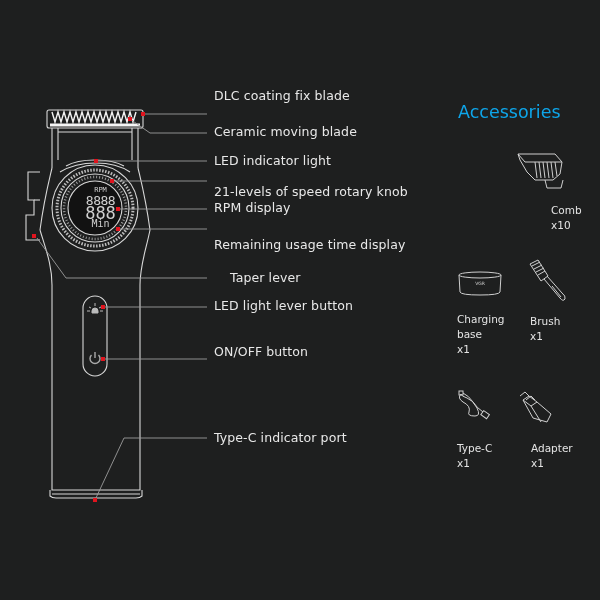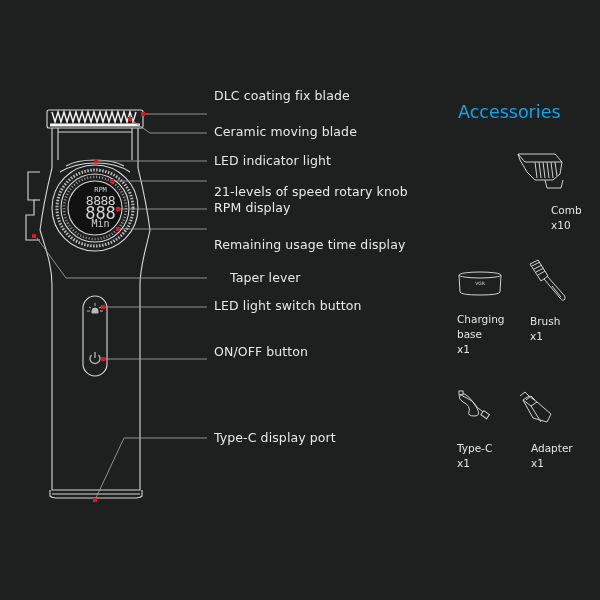--- a/index.html
+++ b/index.html
@@ -99,23 +99,23 @@
   <div style="font-size:10px;line-height:8px;">Min</div>
 </div>
 
 <div class="callout" style="left:214px;top:88px;">DLC coating fix blade</div>
 <div class="callout" style="left:214px;top:124px;">Ceramic moving blade</div>
 <div class="callout" style="left:214px;top:153px;">LED indicator light</div>
 <div class="callout" style="left:214px;top:171px;margin-top:13px;">21-levels of speed rotary knob</div>
 <div class="callout" style="left:214px;top:200px;">RPM display</div>
 <div class="callout" style="left:214px;top:221px;margin-top:16px;">Remaining usage time display</div>
 <div class="callout" style="left:214px;top:270px;margin-left:16px;">Taper lever</div>
-<div class="callout" style="left:214px;top:298px;">LED light switch button</div>
+<div class="callout" style="left:214px;top:298px;">LED light lever button</div>
 <div class="callout" style="left:214px;top:344px;">ON/OFF button</div>
-<div class="callout" style="left:214px;top:430px;">Type-C display port</div>
+<div class="callout" style="left:214px;top:430px;">Type-C indicator port</div>
 
 <div class="acc-title">Accessories</div>
 
 <svg style="position:absolute;left:515px;top:150px;" width="55" height="42" viewBox="0 0 55 42">
   <g fill="none" stroke="#cfcfcf" stroke-width="1">
     <path d="M3 4 L40 4 L47 12 L10 12 Z"></path>
     <path d="M3 4 L5 10 L12 22 L20 30 L38 30 L45 24 L47 12"></path>
     <path d="M20 12 L22 28 M24 12 L26 28 M28 12 L30 28 M32 12 L34 28 M36 12 L38 28 M40 12 L42 26"></path>
     <path d="M30 30 L32 38 L46 38 L48 30"></path>
   </g>

